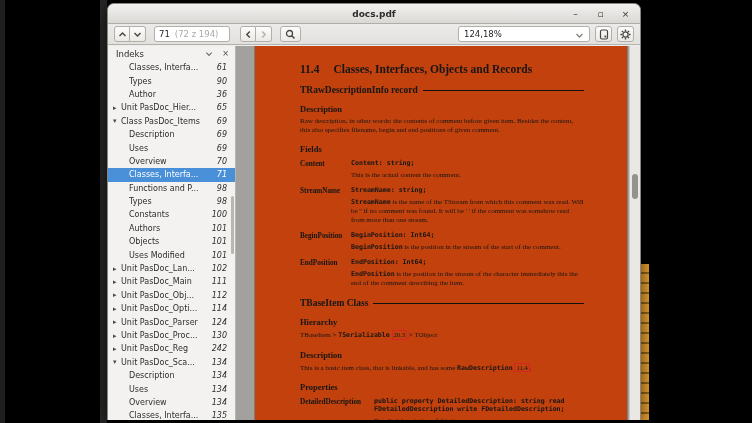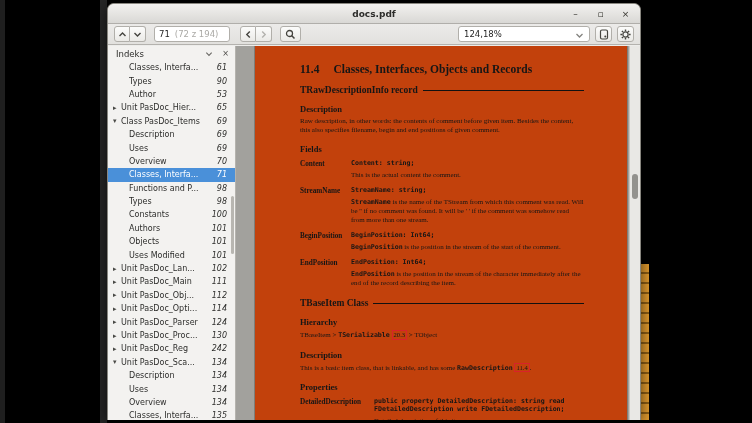--- a/index.html
+++ b/index.html
@@ -230,21 +230,21 @@
             <div class="idx-row child">
               <span class="lbl">Classes, Interfa...</span>
               <span class="pg">61</span>
             </div>
             <div class="idx-row child">
               <span class="lbl">Types</span>
               <span class="pg">90</span>
             </div>
             <div class="idx-row child">
               <span class="lbl">Author</span>
-              <span class="pg">53</span>
+              <span class="pg">36</span>
             </div>
             <div class="idx-row">
               <span class="exp">▸</span>
               <span class="lbl">Unit PasDoc_Hier...</span>
               <span class="pg">65</span>
             </div>
             <div class="idx-row">
               <span class="exp">▾</span>
               <span class="lbl">Class PasDoc_Items</span>
               <span class="pg">69</span>
@@ -382,21 +382,21 @@
                     <div class="def-term">BeginPosition</div>
                     <div class="def-body">
                       <div class="def-code">BeginPosition:  Int64;</div>
                       <div class="para"><span class="mono">BeginPosition</span><span> is the position in the stream of the start of the comment.</span></div>
                     </div>
                   </div>
                   <div class="def-item" style="--indent: 51px;">
                     <div class="def-term">EndPosition</div>
                     <div class="def-body">
                       <div class="def-code">EndPosition:  Int64;</div>
-                      <div class="para"><span class="mono">EndPosition</span><span> is the position in the stream of the character immediately after the end of the record describing the item.</span></div>
+                      <div class="para"><span class="mono">EndPosition</span><span> is the position in the stream of the character immediately this the end of the comment describing the item.</span></div>
                     </div>
                   </div>
                 </div>
                 <div class="rule-heading">
                   <span class="rh-text">TBaseItem Class</span>
                   <span class="rh-line"></span>
                 </div>
                 <div class="subheading">Hierarchy</div>
                 <div class="para"><span>TBaseItem &gt; </span><span class="mono">TSerializable</span><span> </span><span class="doclink">20.3</span><span> &gt; TObject</span></div>
                 <div class="subheading">Description</div>

